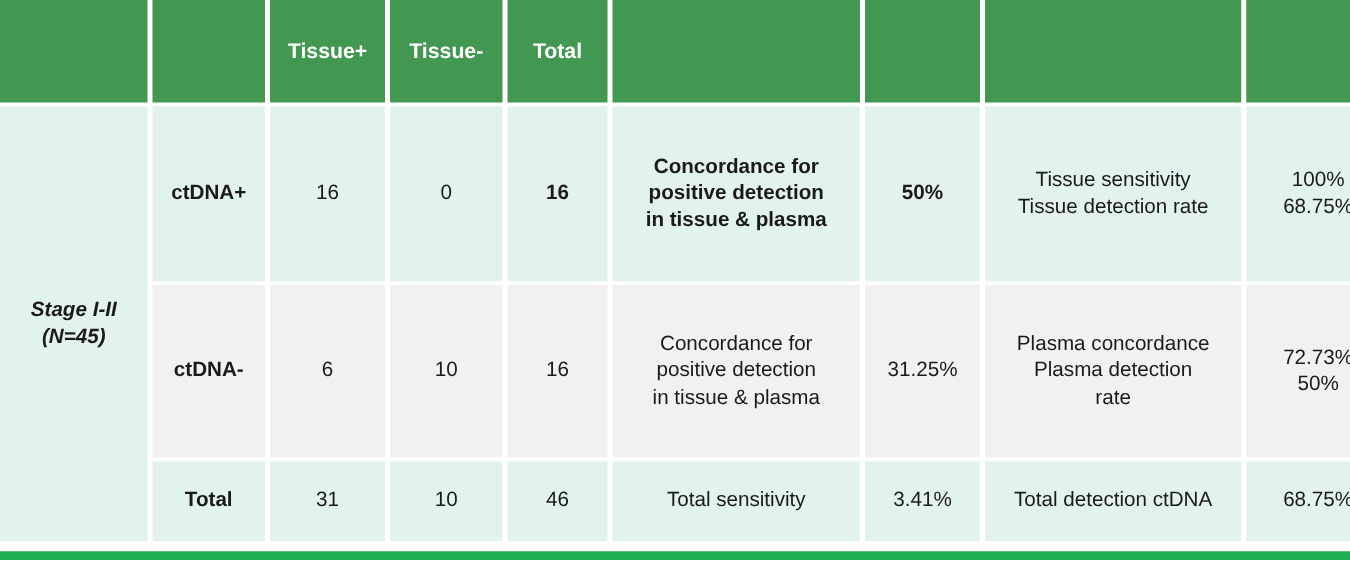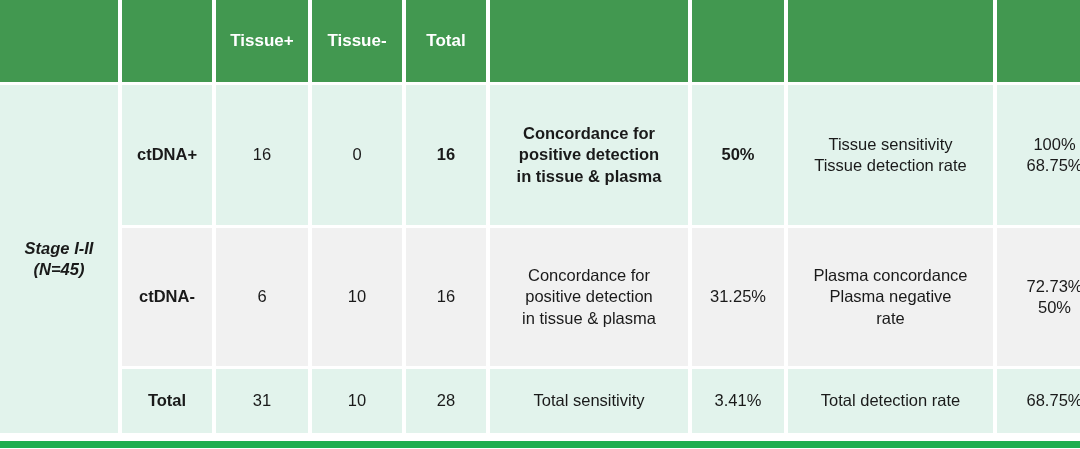--- a/index.html
+++ b/index.html
@@ -137,37 +137,37 @@
         <td>10</td>
         <td>16</td>
         <td>
           <div class="nowrapline">Concordance for</div>
           <div class="nowrapline">positive detection</div>
           <div class="nowrapline">in tissue &amp; plasma</div>
         </td>
         <td>31.25%</td>
         <td>
           <div class="nowrapline">Plasma concordance</div>
-          <div class="nowrapline">Plasma negative</div>
+          <div class="nowrapline">Plasma detection</div>
           <div class="nowrapline">rate</div>
         </td>
         <td>
           <div>72.73%</div>
           <div>50%</div>
         </td>
       </tr>
 
       <tr class="r3">
         <td class="rowlabel">Total</td>
         <td>31</td>
         <td>10</td>
-        <td>28</td>
+        <td>46</td>
         <td>Total sensitivity</td>
         <td>3.41%</td>
-        <td>Total detection rate</td>
+        <td>Total detection ctDNA</td>
         <td>68.75%</td>
       </tr>
 
     </tbody>
   </table>
 
   <div class="bottombar"></div>
 
 </div>
 

